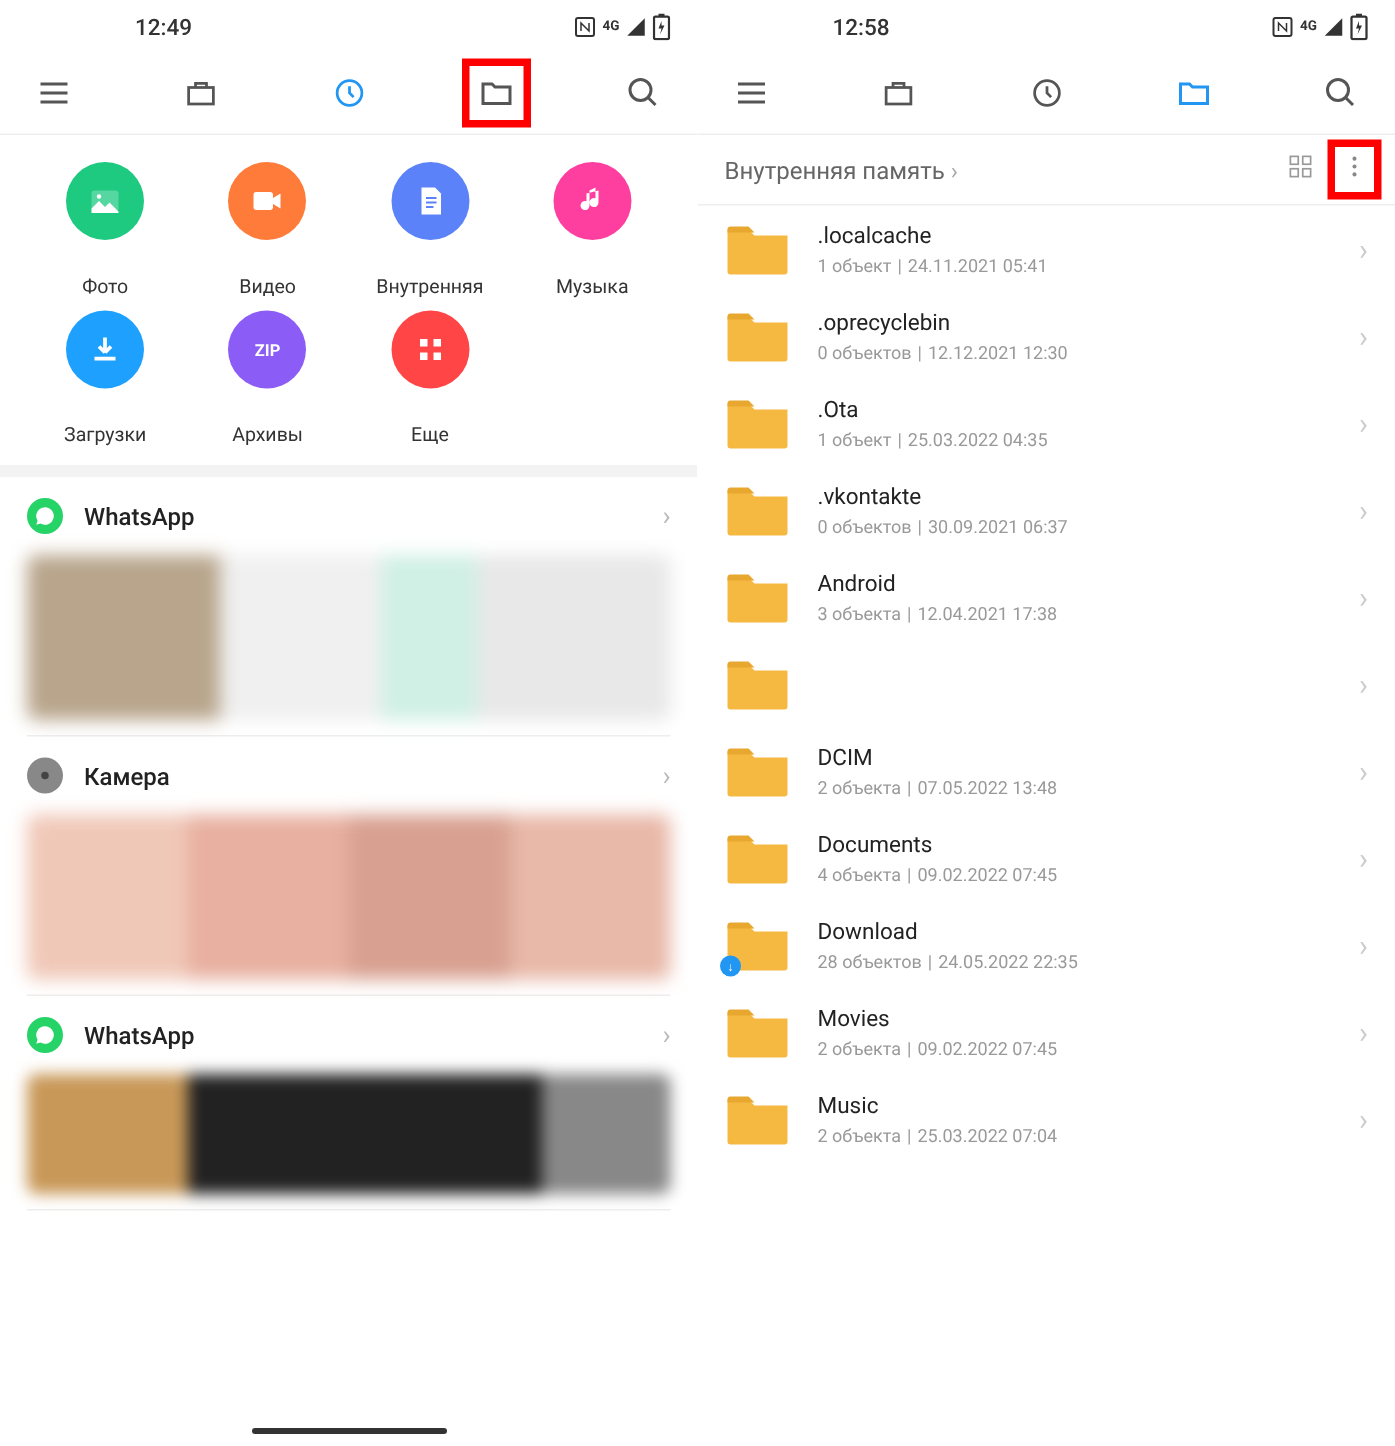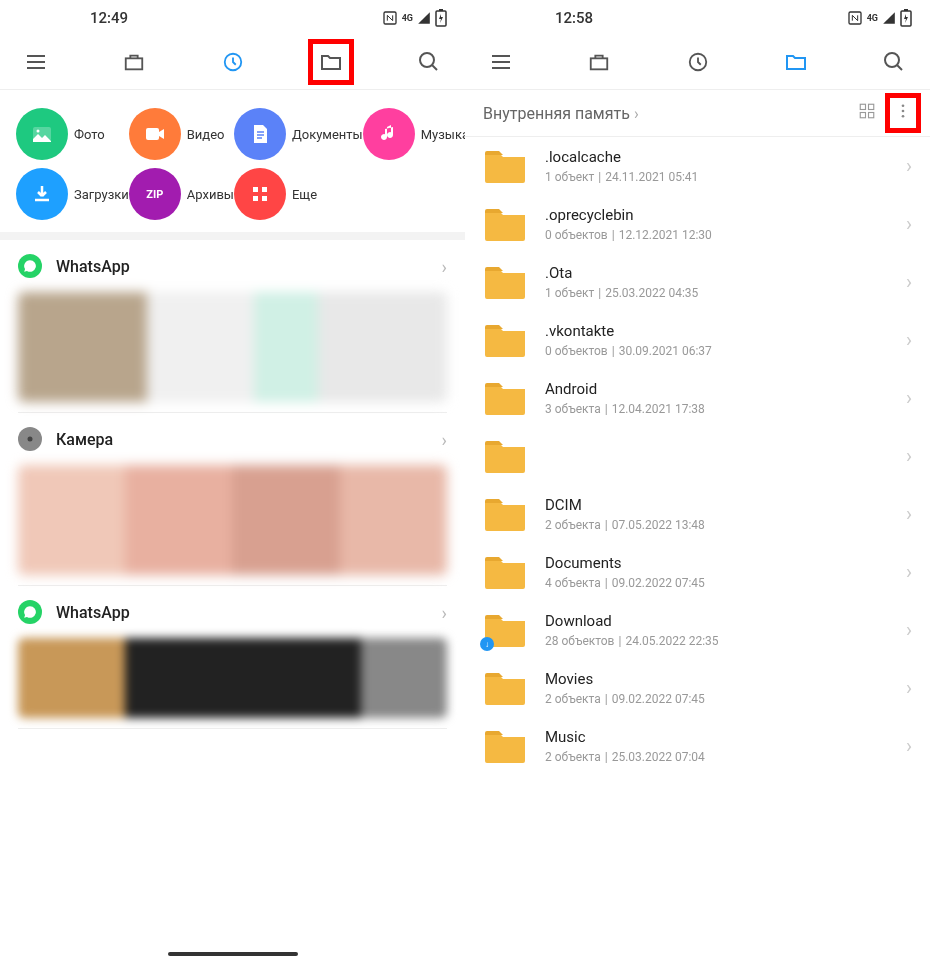--- a/index.html
+++ b/index.html
@@ -7,21 +7,21 @@
 .phone { width: 465px; height: 964px; background: #fff; position: relative; overflow: hidden; }
 .statusbar { height: 35px; display: flex; align-items: center; padding: 0 18px; font-size: 15px; color: #333; }
 .sb-time { font-weight: 500; margin-left: 72px; }
 .sb-icons { margin-left: auto; display: flex; align-items: center; gap: 4px; color: #333; }
 .toolbar { height: 55px; display: flex; align-items: center; padding: 0 22px; border-bottom: 1px solid #eee; }
 .tb-icon { width: 28px; height: 28px; display: flex; align-items: center; justify-content: center; cursor: pointer; color: #555; }
 .tb-spacer { flex: 1; }
 .tb-icon.active { color: #2196f3; }
 .highlight-red { outline: 5px solid #ff0000; outline-offset: 4px; }
 .cat-grid { display: grid; grid-template-columns: repeat(4,1fr); gap: 8px 0; padding: 18px 16px 12px; }
-.cat-item { display: flex; align-items: center; gap: 6px; cursor: pointer; }
+.cat-item { display: flex; flex-direction: column; align-items: center; gap: 24px; cursor: pointer; }
 .cat-circle { width: 52px; height: 52px; border-radius: 50%; display: flex; align-items: center; justify-content: center; color: #fff; }
 .cat-label { font-size: 13px; color: #333; }
 .divider-thick { height: 8px; background: #f3f3f3; }
 .section-head { display: flex; align-items: center; padding: 14px 18px; cursor: pointer; }
 .sh-icon { width: 24px; height: 24px; border-radius: 50%; display: flex; align-items: center; justify-content: center; margin-right: 14px; }
 .sh-title { font-size: 16px; color: #222; font-weight: 500; }
 .sh-arrow { margin-left: auto; color: #bbb; font-size: 18px; }
 .preview { height: 110px; margin: 0 18px 10px; border-radius: 6px; }
 .preview.blur1 { background: linear-gradient(90deg, #b8a58c 0 30%, #f0f0f0 30% 55%, #d0f0e5 55% 70%, #e8e8e8 70% 100%); filter: blur(6px); }
 .preview.blur2 { background: linear-gradient(90deg, #f0c8b8 0 25%, #e8b0a0 25% 50%, #d8a090 50% 75%, #e8b8a8 75% 100%); filter: blur(6px); }
@@ -121,41 +121,41 @@
         </div>
        <span class="cat-label">Видео</span>
      </div>
       <div class="cat-item">
        <div class="cat-circle" style="background:#5b82f8">
           <svg width="24" height="24" viewBox="0 0 24 24">
             <path d="M6 3h9l4 4v14H6z" fill="#fff"></path>
             <path d="M9 10h7M9 13h7M9 16h5" stroke="#5b82f8" stroke-width="1.3"></path>
           </svg>
         </div>
-       <span class="cat-label">Документы</span>
+       <span class="cat-label">Внутренняя</span>
      </div>
       <div class="cat-item">
        <div class="cat-circle" style="background:#ff3f9f">
           <svg width="24" height="24" viewBox="0 0 24 24">
             <path d="M10 5v10a3 3 0 11-2-2.8V7l8-2v8a3 3 0 11-2-2.8V3z" fill="#fff"></path>
           </svg>
         </div>
        <span class="cat-label">Музыка</span>
      </div>
       <div class="cat-item">
        <div class="cat-circle" style="background:#1ea0ff">
           <svg width="24" height="24" viewBox="0 0 24 24">
             <path d="M12 4v10m0 0l-4-4m4 4l4-4" stroke="#fff" stroke-width="2.5" fill="none"></path>
             <path d="M5 18h14" stroke="#fff" stroke-width="2.5"></path>
           </svg>
         </div>
        <span class="cat-label">Загрузки</span>
      </div>
       <div class="cat-item">
-       <div class="cat-circle" style="background:#a21caf">
+       <div class="cat-circle" style="background:#8b5cf6">
           <span style="color:#fff;font-size:11px;font-weight:bold">ZIP</span>
         </div>
        <span class="cat-label">Архивы</span>
      </div>
       <div class="cat-item">
        <div class="cat-circle" style="background:#ff4545">
           <svg width="24" height="24" viewBox="0 0 24 24">
             <rect x="5" y="5" width="5" height="5" fill="#fff"></rect>
             <rect x="14" y="5" width="5" height="5" fill="#fff"></rect>
             <rect x="5" y="14" width="5" height="5" fill="#fff"></rect>

